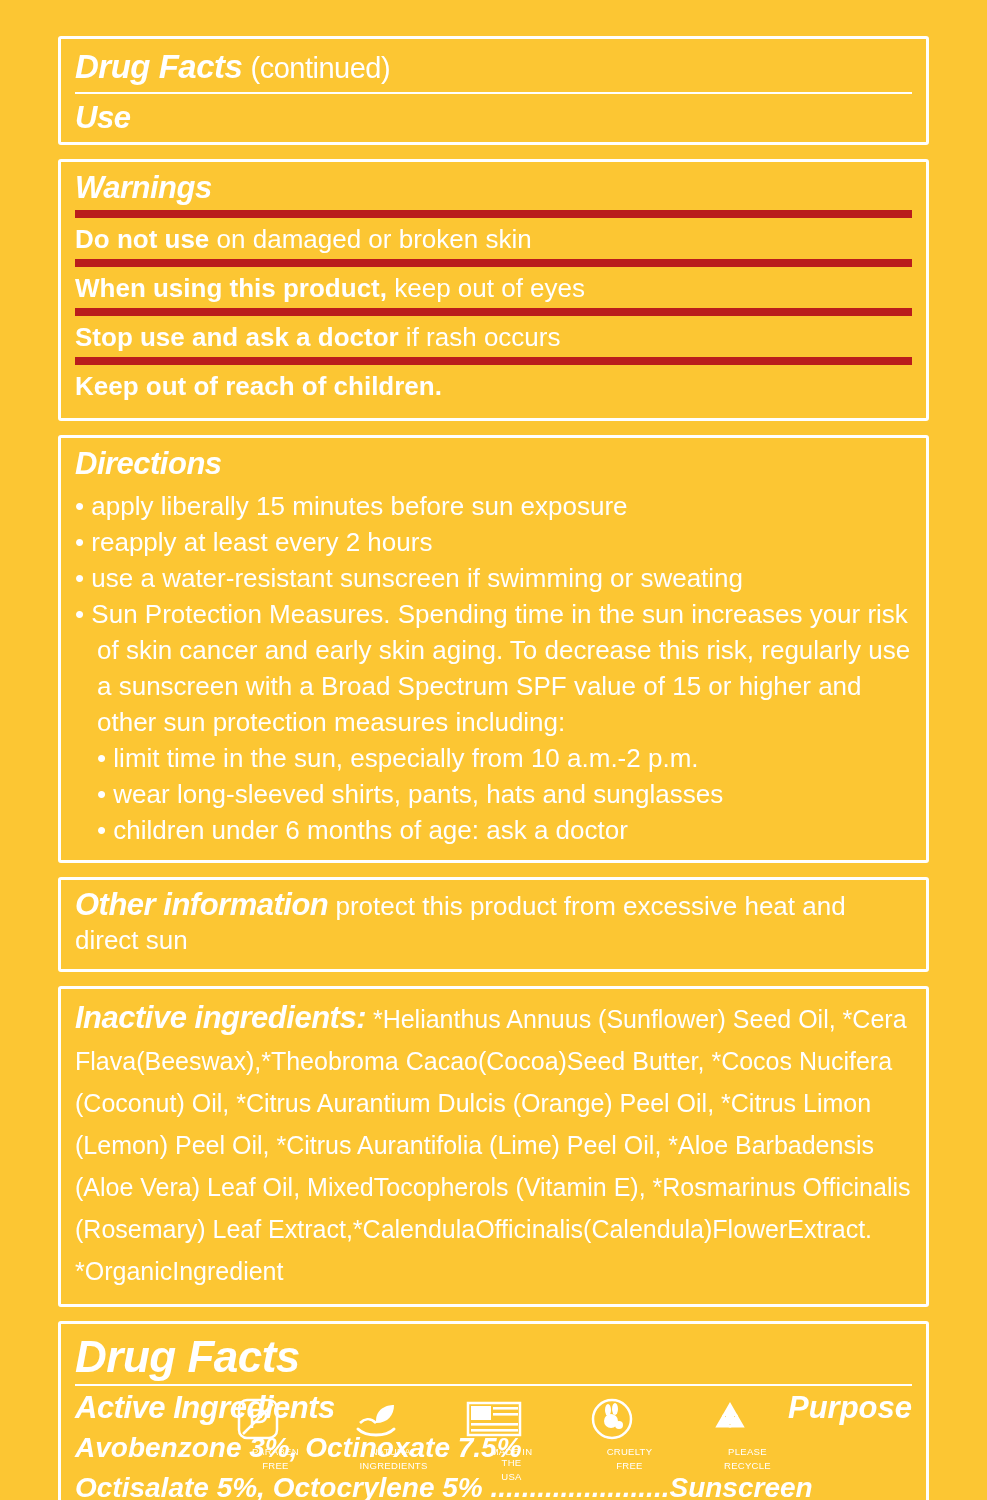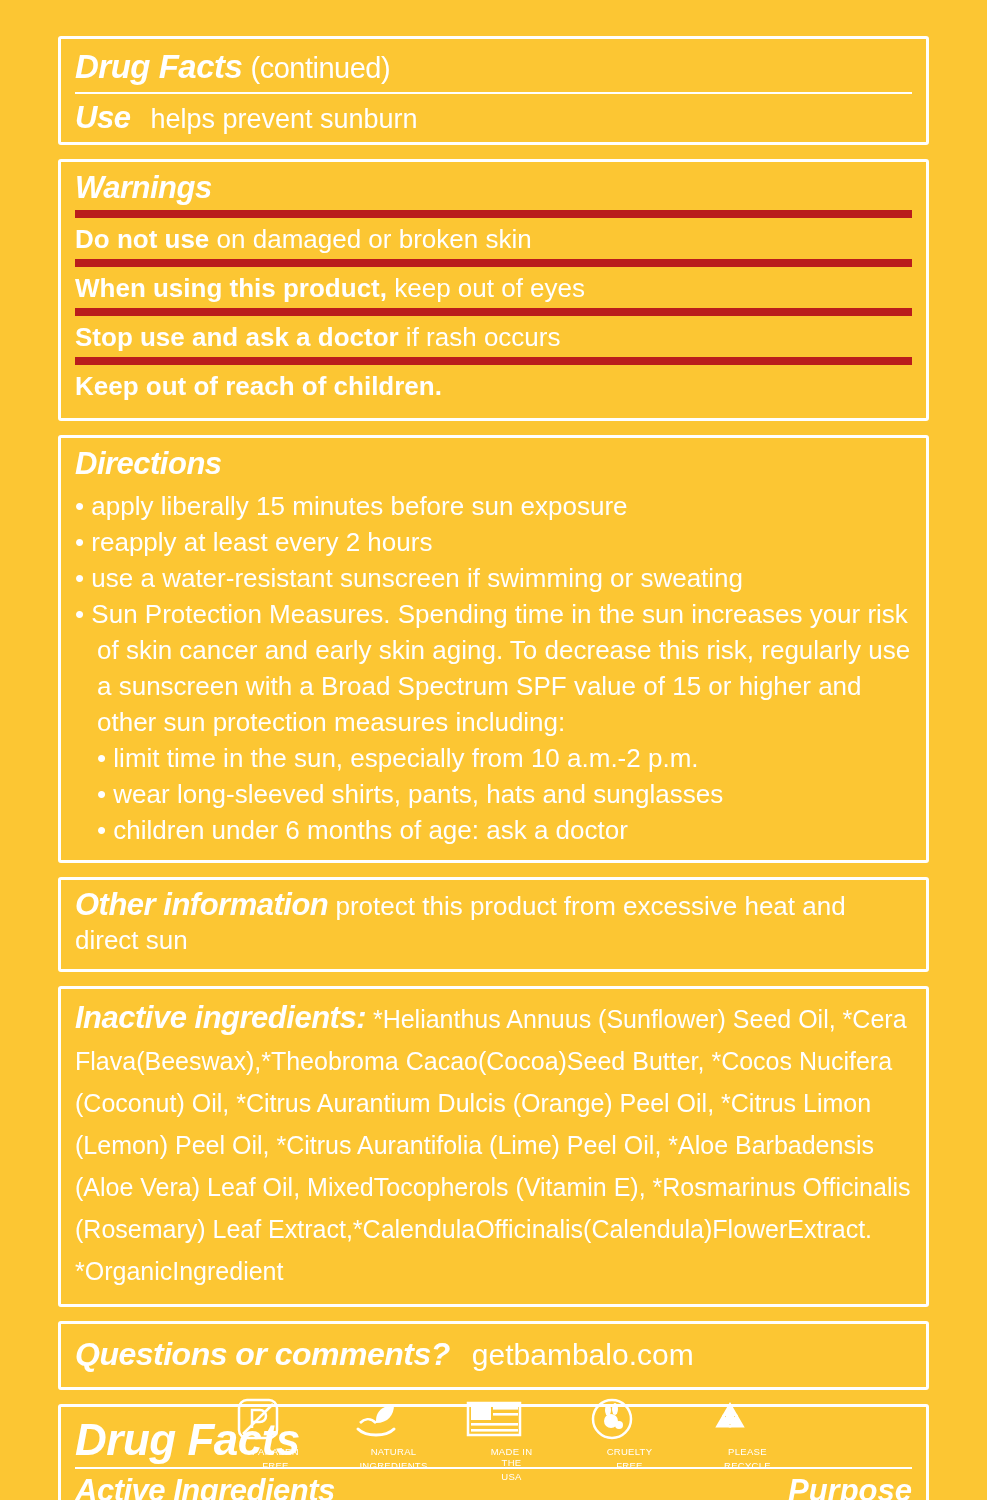--- a/index.html
+++ b/index.html
@@ -199,21 +199,20 @@
 
 <div class="page">
 
   <div class="panel panel-continued">
     <div class="continued-line hdr-italic">
       <span class="big">Drug Facts</span>
       <span class="reg">(continued)</span>
     </div>
     <div class="use-line">
       <span class="use-label hdr-italic">Use</span>
-      <span class="use-text">helps prevent sunburn</span>
     </div>
   </div>
 
   <div class="panel">
     <div class="warn-title hdr-italic">Warnings</div>
     <div class="warn-row">
       <b>Do not use</b><span class="light"> on damaged or broken skin</span>
     </div>
     <div class="warn-row">
       <b>When using this product,</b><span class="light"> keep out of eyes</span>
@@ -245,26 +244,20 @@
       <span class="other-label hdr-italic">Other information</span><span> protect this product from excessive heat and direct sun</span>
     </div>
   </div>
 
   <div class="panel">
     <div class="inactive-block">
       <span class="inactive-label hdr-italic">Inactive ingredients:</span><span> *Helianthus Annuus (Sunflower) Seed Oil, *Cera Flava(Beeswax),*Theobroma Cacao(Cocoa)Seed Butter, *Cocos Nucifera (Coconut) Oil, *Citrus Aurantium Dulcis (Orange) Peel Oil, *Citrus Limon (Lemon) Peel Oil, *Citrus Aurantifolia (Lime) Peel Oil, *Aloe Barbadensis (Aloe Vera) Leaf Oil, MixedTocopherols (Vitamin E), *Rosmarinus Officinalis (Rosemary) Leaf Extract,*CalendulaOfficinalis(Calendula)FlowerExtract. *OrganicIngredient</span>
     </div>
   </div>
 
-  <div class="panel">
-    <div class="q-row">
-      <span class="q-label hdr-italic">Questions or comments?</span>
-      <span class="q-site">getbambalo.com</span>
-    </div>
-  </div>
 
   <div class="panel">
     <div class="df-title hdr-italic">Drug Facts</div>
     <div class="df-cols">
       <span class="hdr-italic">Active Ingredients</span>
       <span class="df-purpose">Purpose</span>
     </div>
     <div class="df-line">Avobenzone 3%, Octinoxate 7.5%</div>
     <div class="df-line">Octisalate 5%, Octocrylene 5% .......................Sunscreen</div>
   </div>

